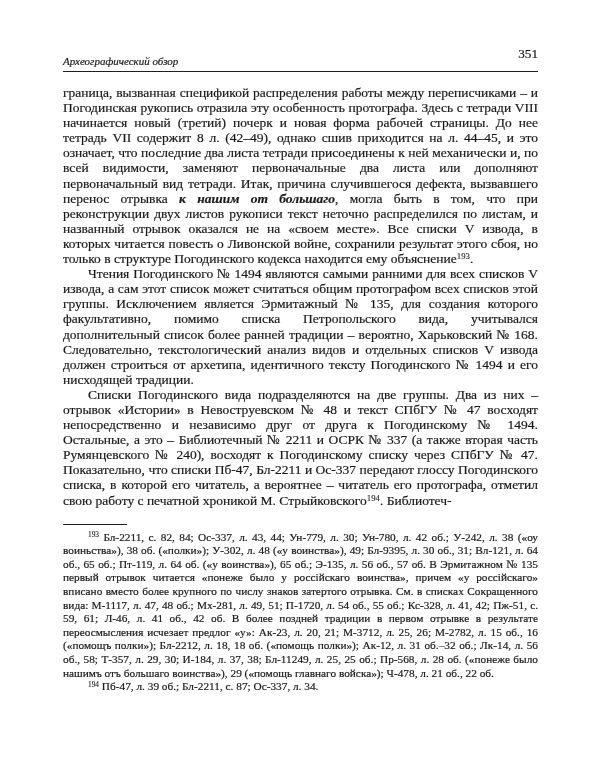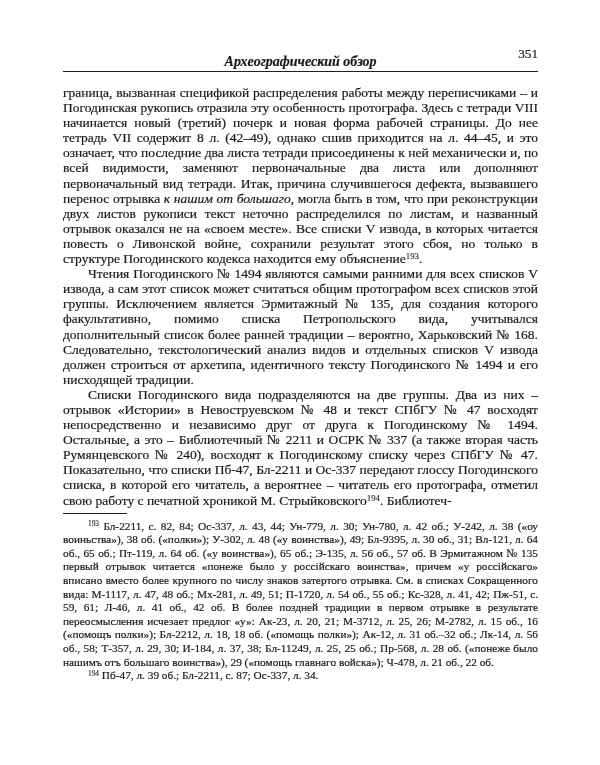--- a/index.html
+++ b/index.html
@@ -19,25 +19,23 @@
     position: relative;
     width: 475px;
     margin-left: 63px;
   }
   .header {
     position: relative;
     padding-top: 54px;
     height: 15px;
   }
   .running-title {
-    text-align: center;
     font-style: italic;
-    font-size: 14px;
+    font-size: 11px;
     line-height: 15px;
-    font-weight: bold;
   }
   .page-number {
     position: absolute;
     right: 0;
     bottom: 8px;
     font-size: 13.2px;
     line-height: 15px;
   }
   .header-rule {
     border-bottom: 1.6px solid #1f1f1f;
@@ -50,31 +48,32 @@
     text-align: justify;
   }
   .para {
     margin: 0;
   }
   .para.indent {
     text-indent: 25px;
   }
   .italic {
     font-style: italic;
+    font-weight: bold;
   }
   sup.fnref {
     font-size: 65%;
     line-height: 0;
     vertical-align: baseline;
     position: relative;
     top: -0.45em;
     -webkit-text-stroke: 0.1px #1a1a1a;
   }
   .footnotes {
-    margin-top: 5px;
+    margin-top: 16px;
   }
   .footnote-rule {
     width: 64px;
     border-top: 1.5px solid #1f1f1f;
   }
   .footnote-list {
     margin-top: 6px;
     font-size: 11.3px;
     line-height: 13.6px;
     text-align: justify;

